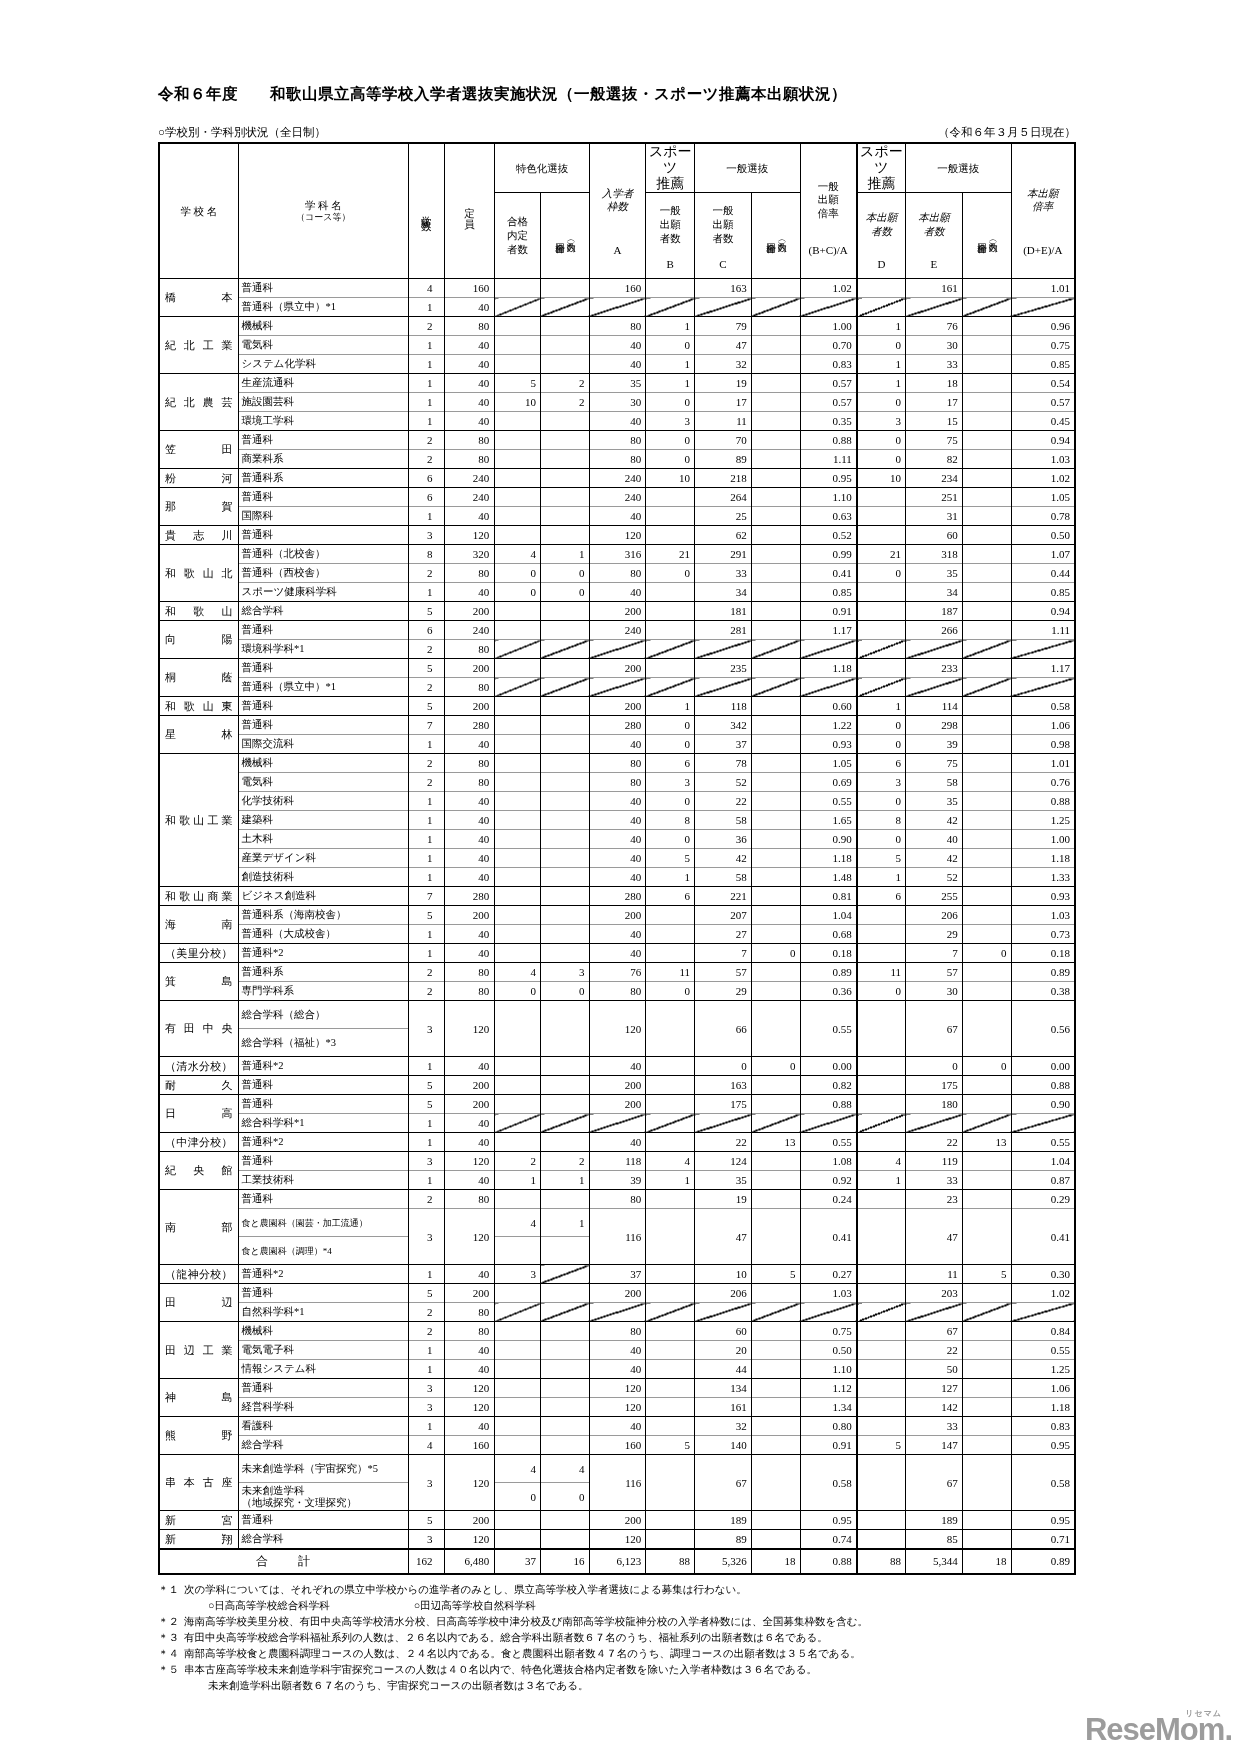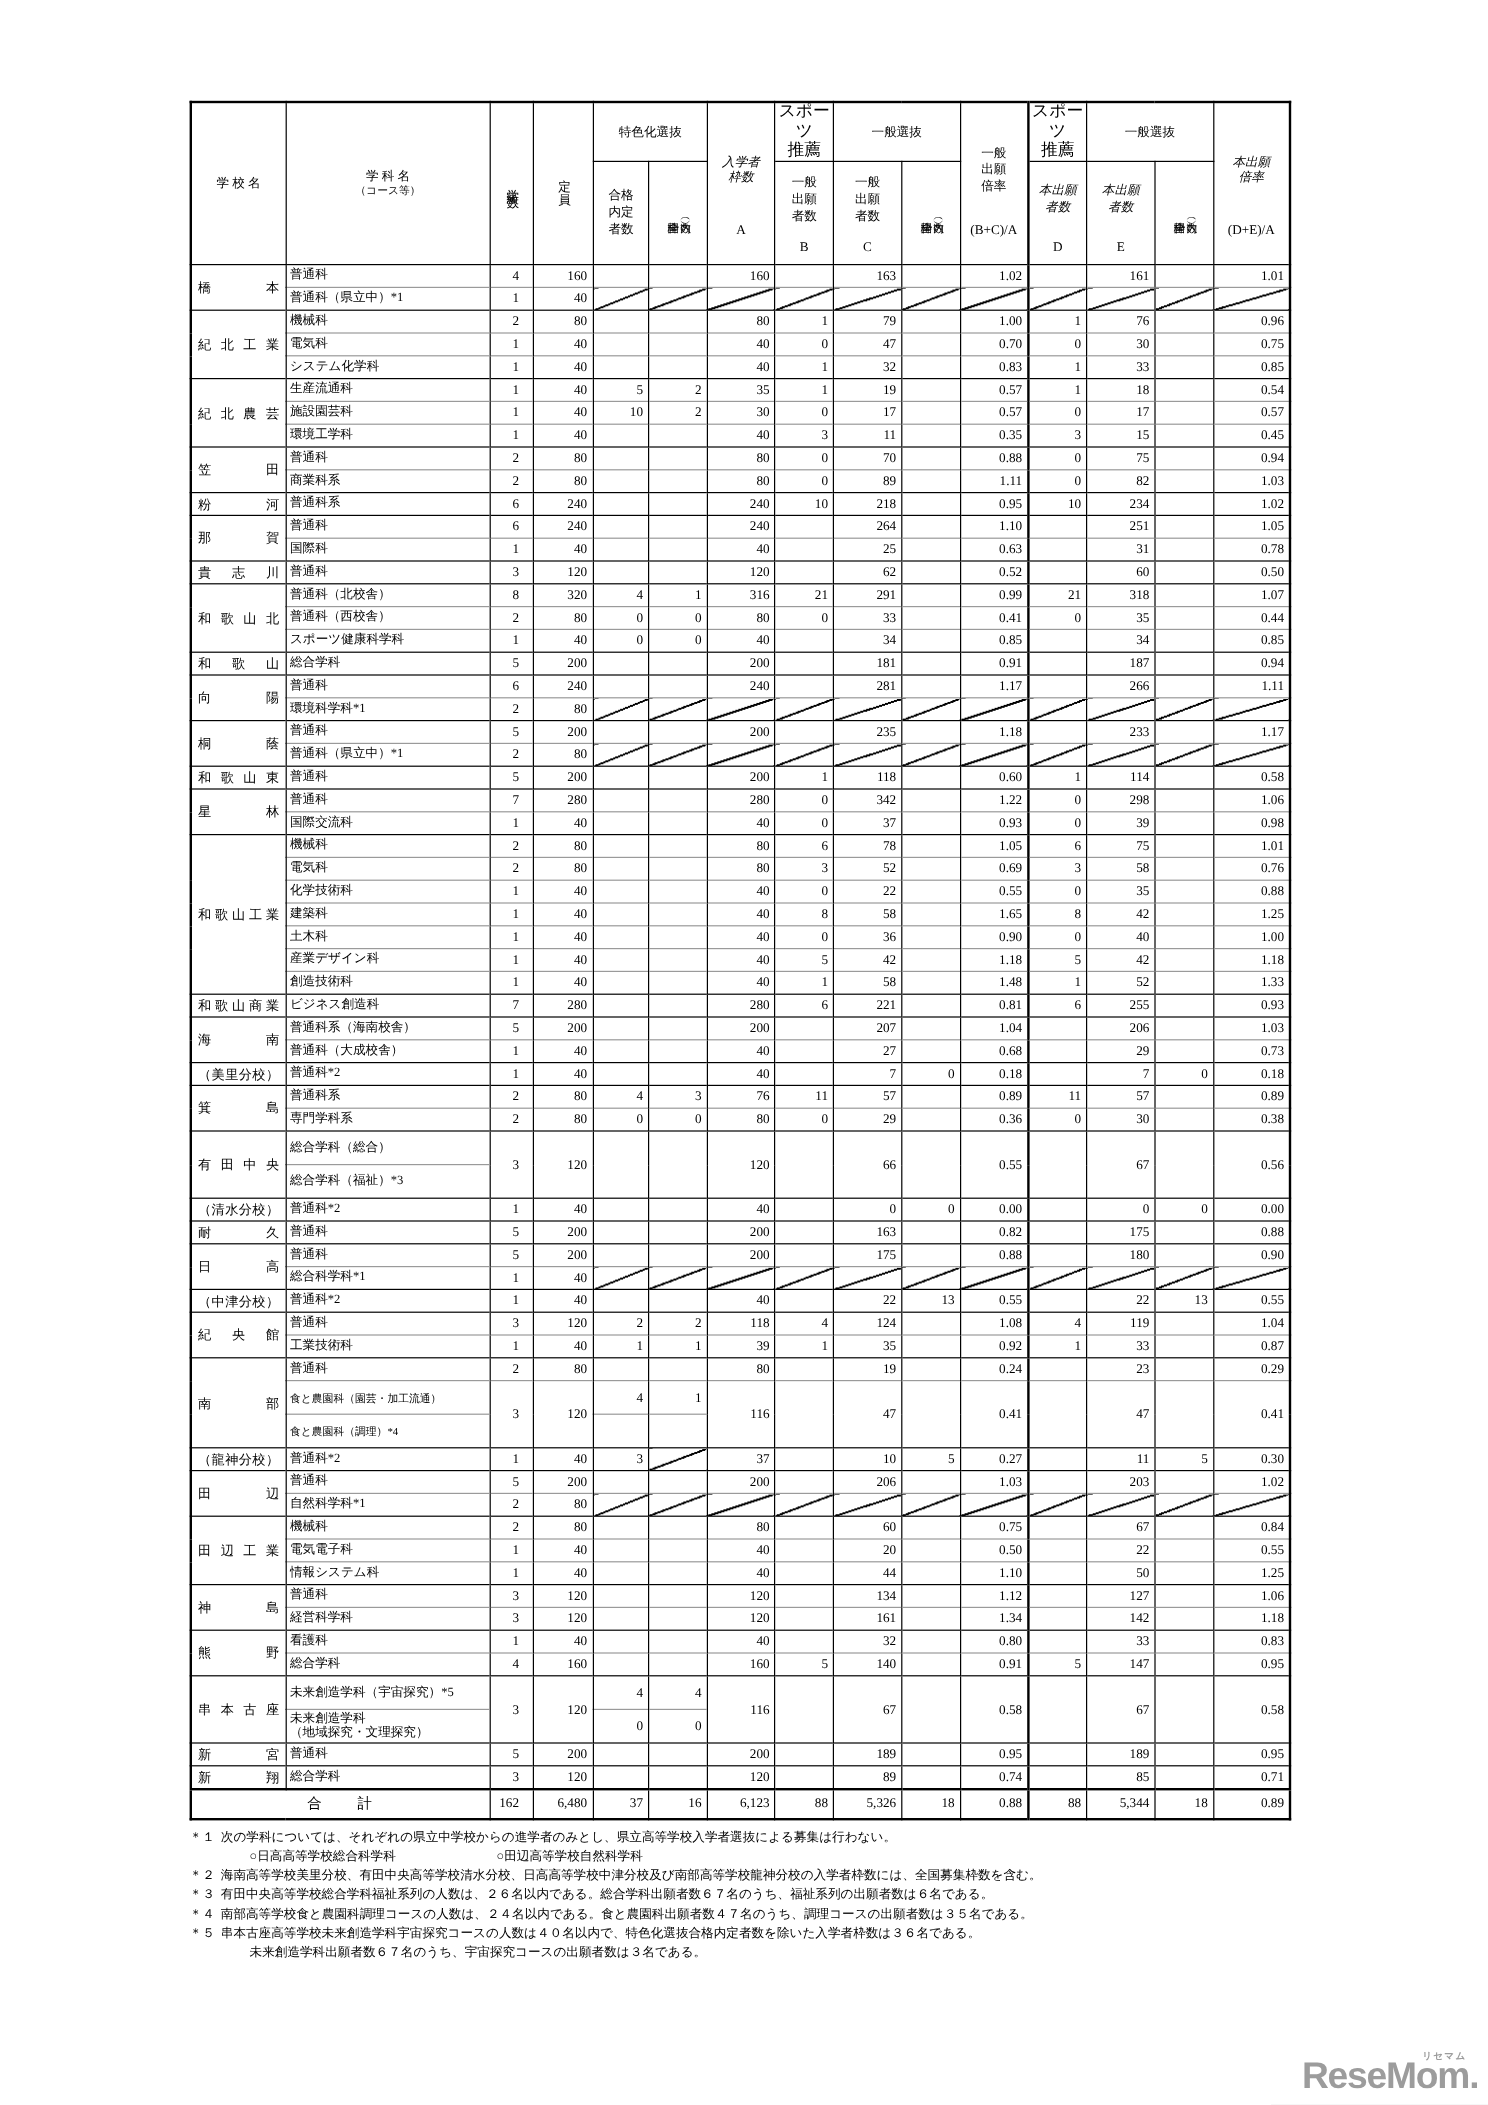--- a/index.html
+++ b/index.html
@@ -52,20 +52,25 @@
   .note-line.indent .note-text{padding-left:24px;}
   .logo{position:absolute;right:8px;bottom:6px;color:#9c9c9c;font-family:"Liberation Sans","DejaVu Sans",sans-serif;}
   .logo .word{font-size:31px;font-weight:bold;letter-spacing:-1px;position:relative;display:inline-block;}
   .logo .ruby{position:absolute;top:-4px;right:10px;font-size:8px;letter-spacing:1px;color:#9c9c9c;}
 </style>
 </head>
 <body>
 
 <div class="page">
   <div class="sheet">
+    <div class="doc-title">令和６年度　　和歌山県立高等学校入学者選抜実施状況（一般選抜・スポーツ推薦本出願状況）</div>
+    <div class="subtitle-row">
+      <span>○学校別・学科別状況（全日制）</span>
+      <span>（令和６年３月５日現在）</span>
+    </div>
 
     <table class="main">
       <colgroup>
         <col style="width:78px">
           <col style="width:168px">
           <col style="width:35px">
           <col style="width:50px">
         <col style="width:45px">
           <col style="width:48px">
           <col style="width:56px">

